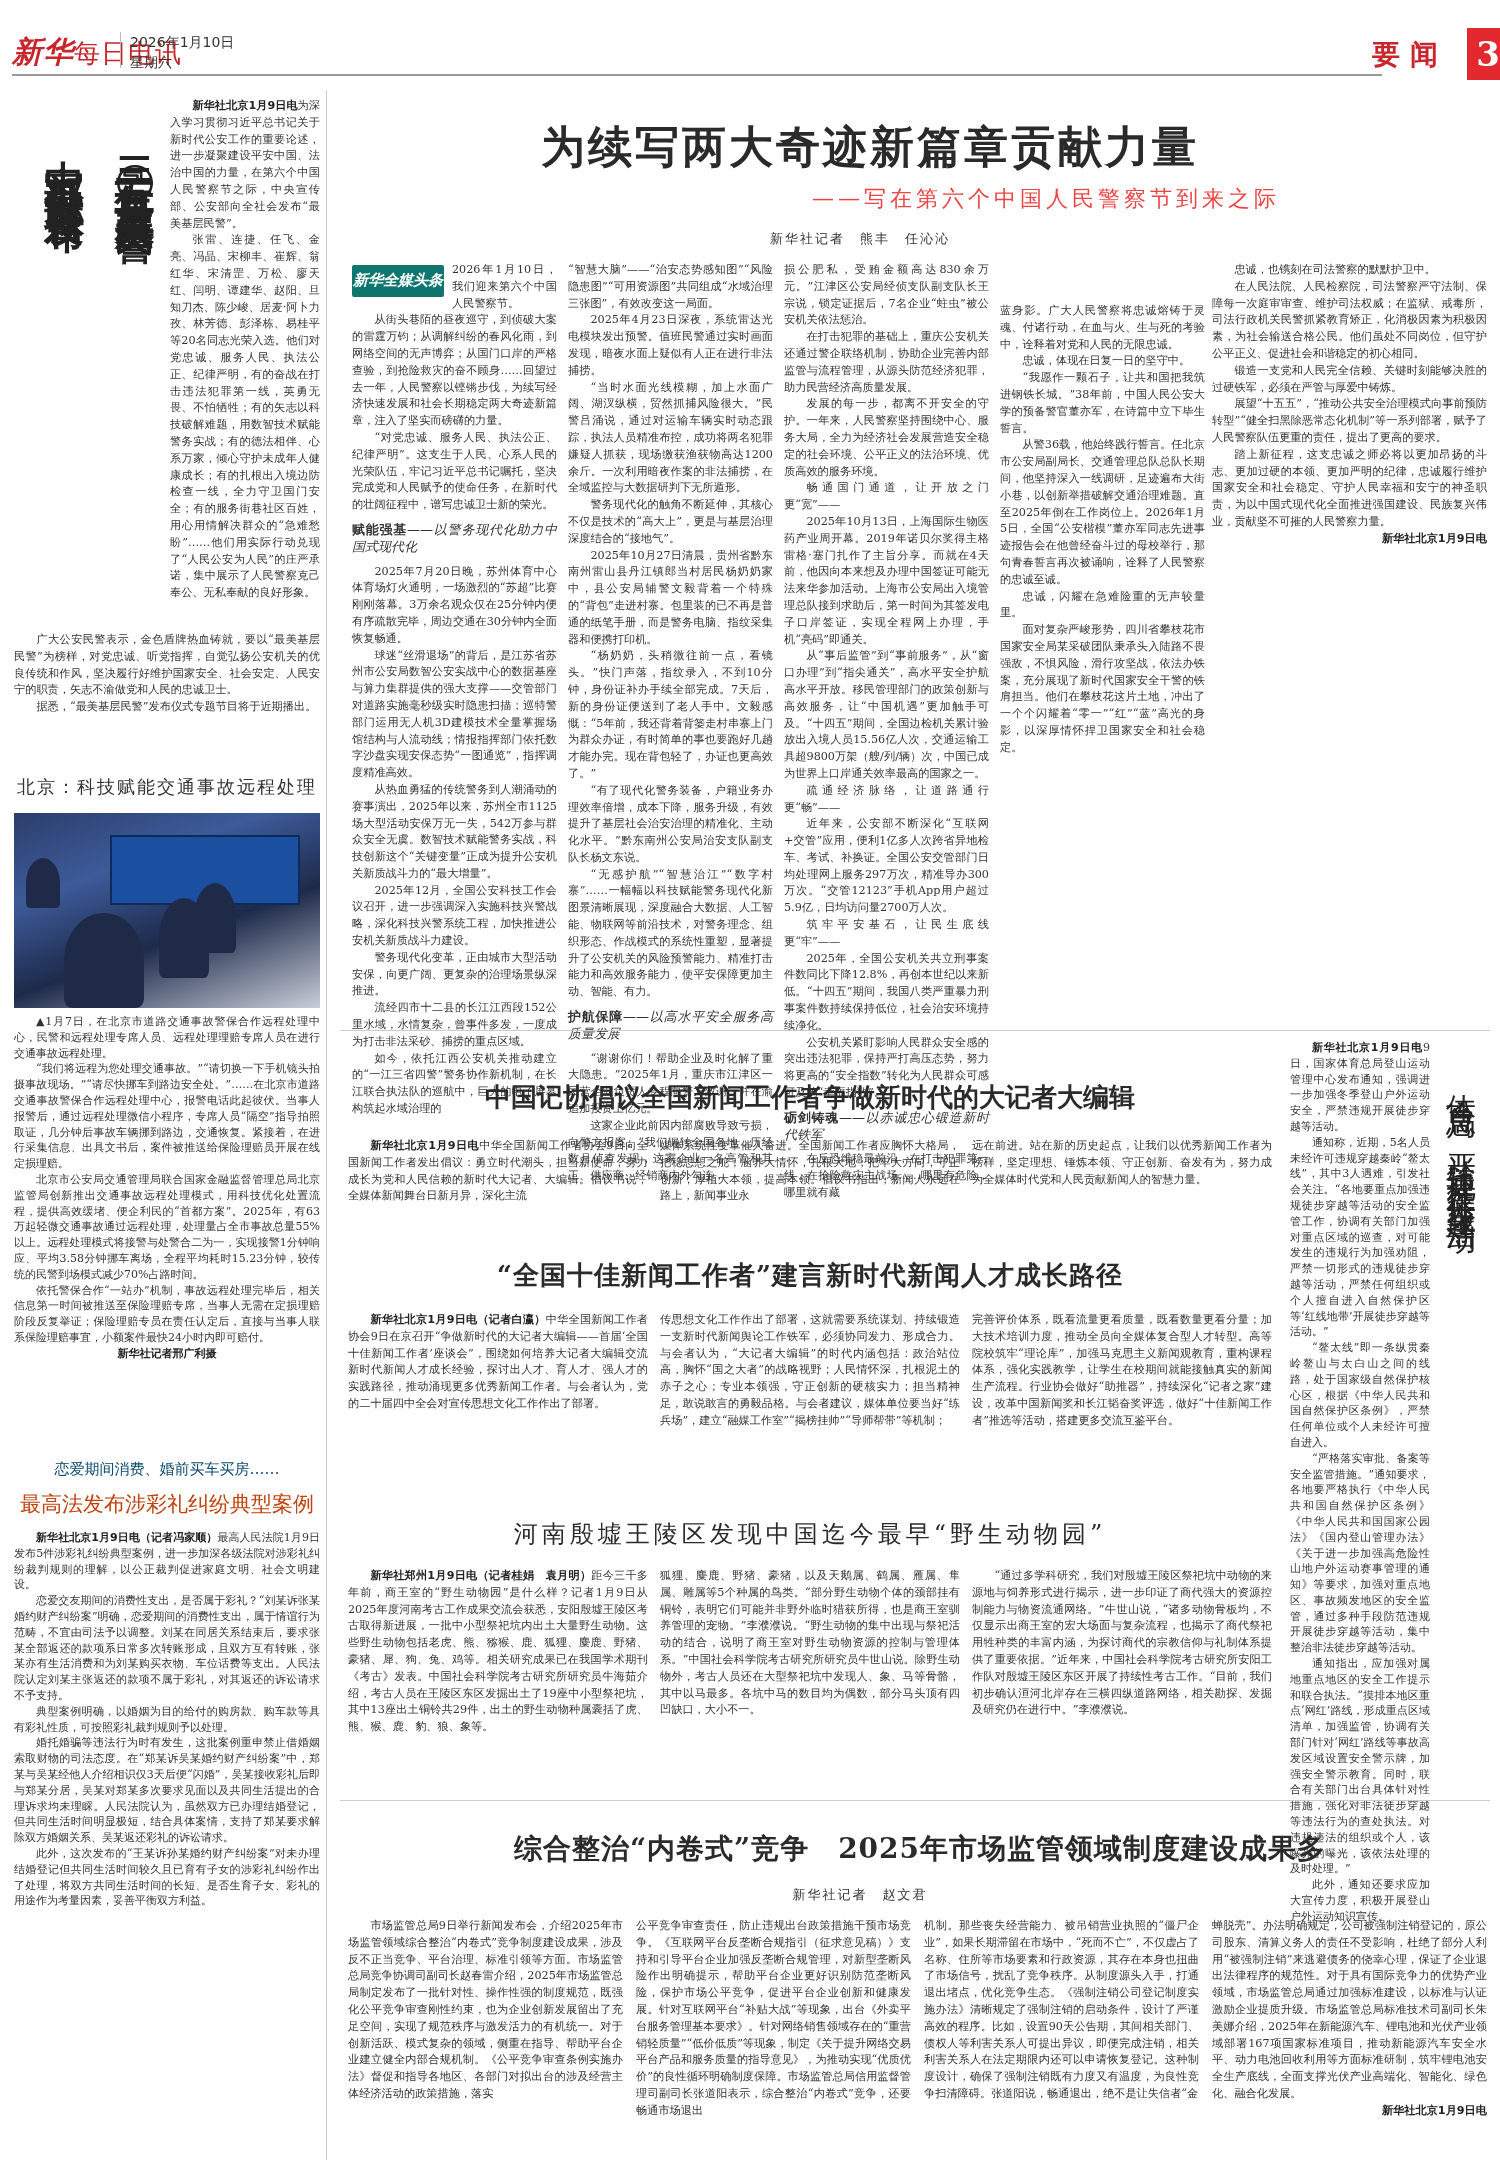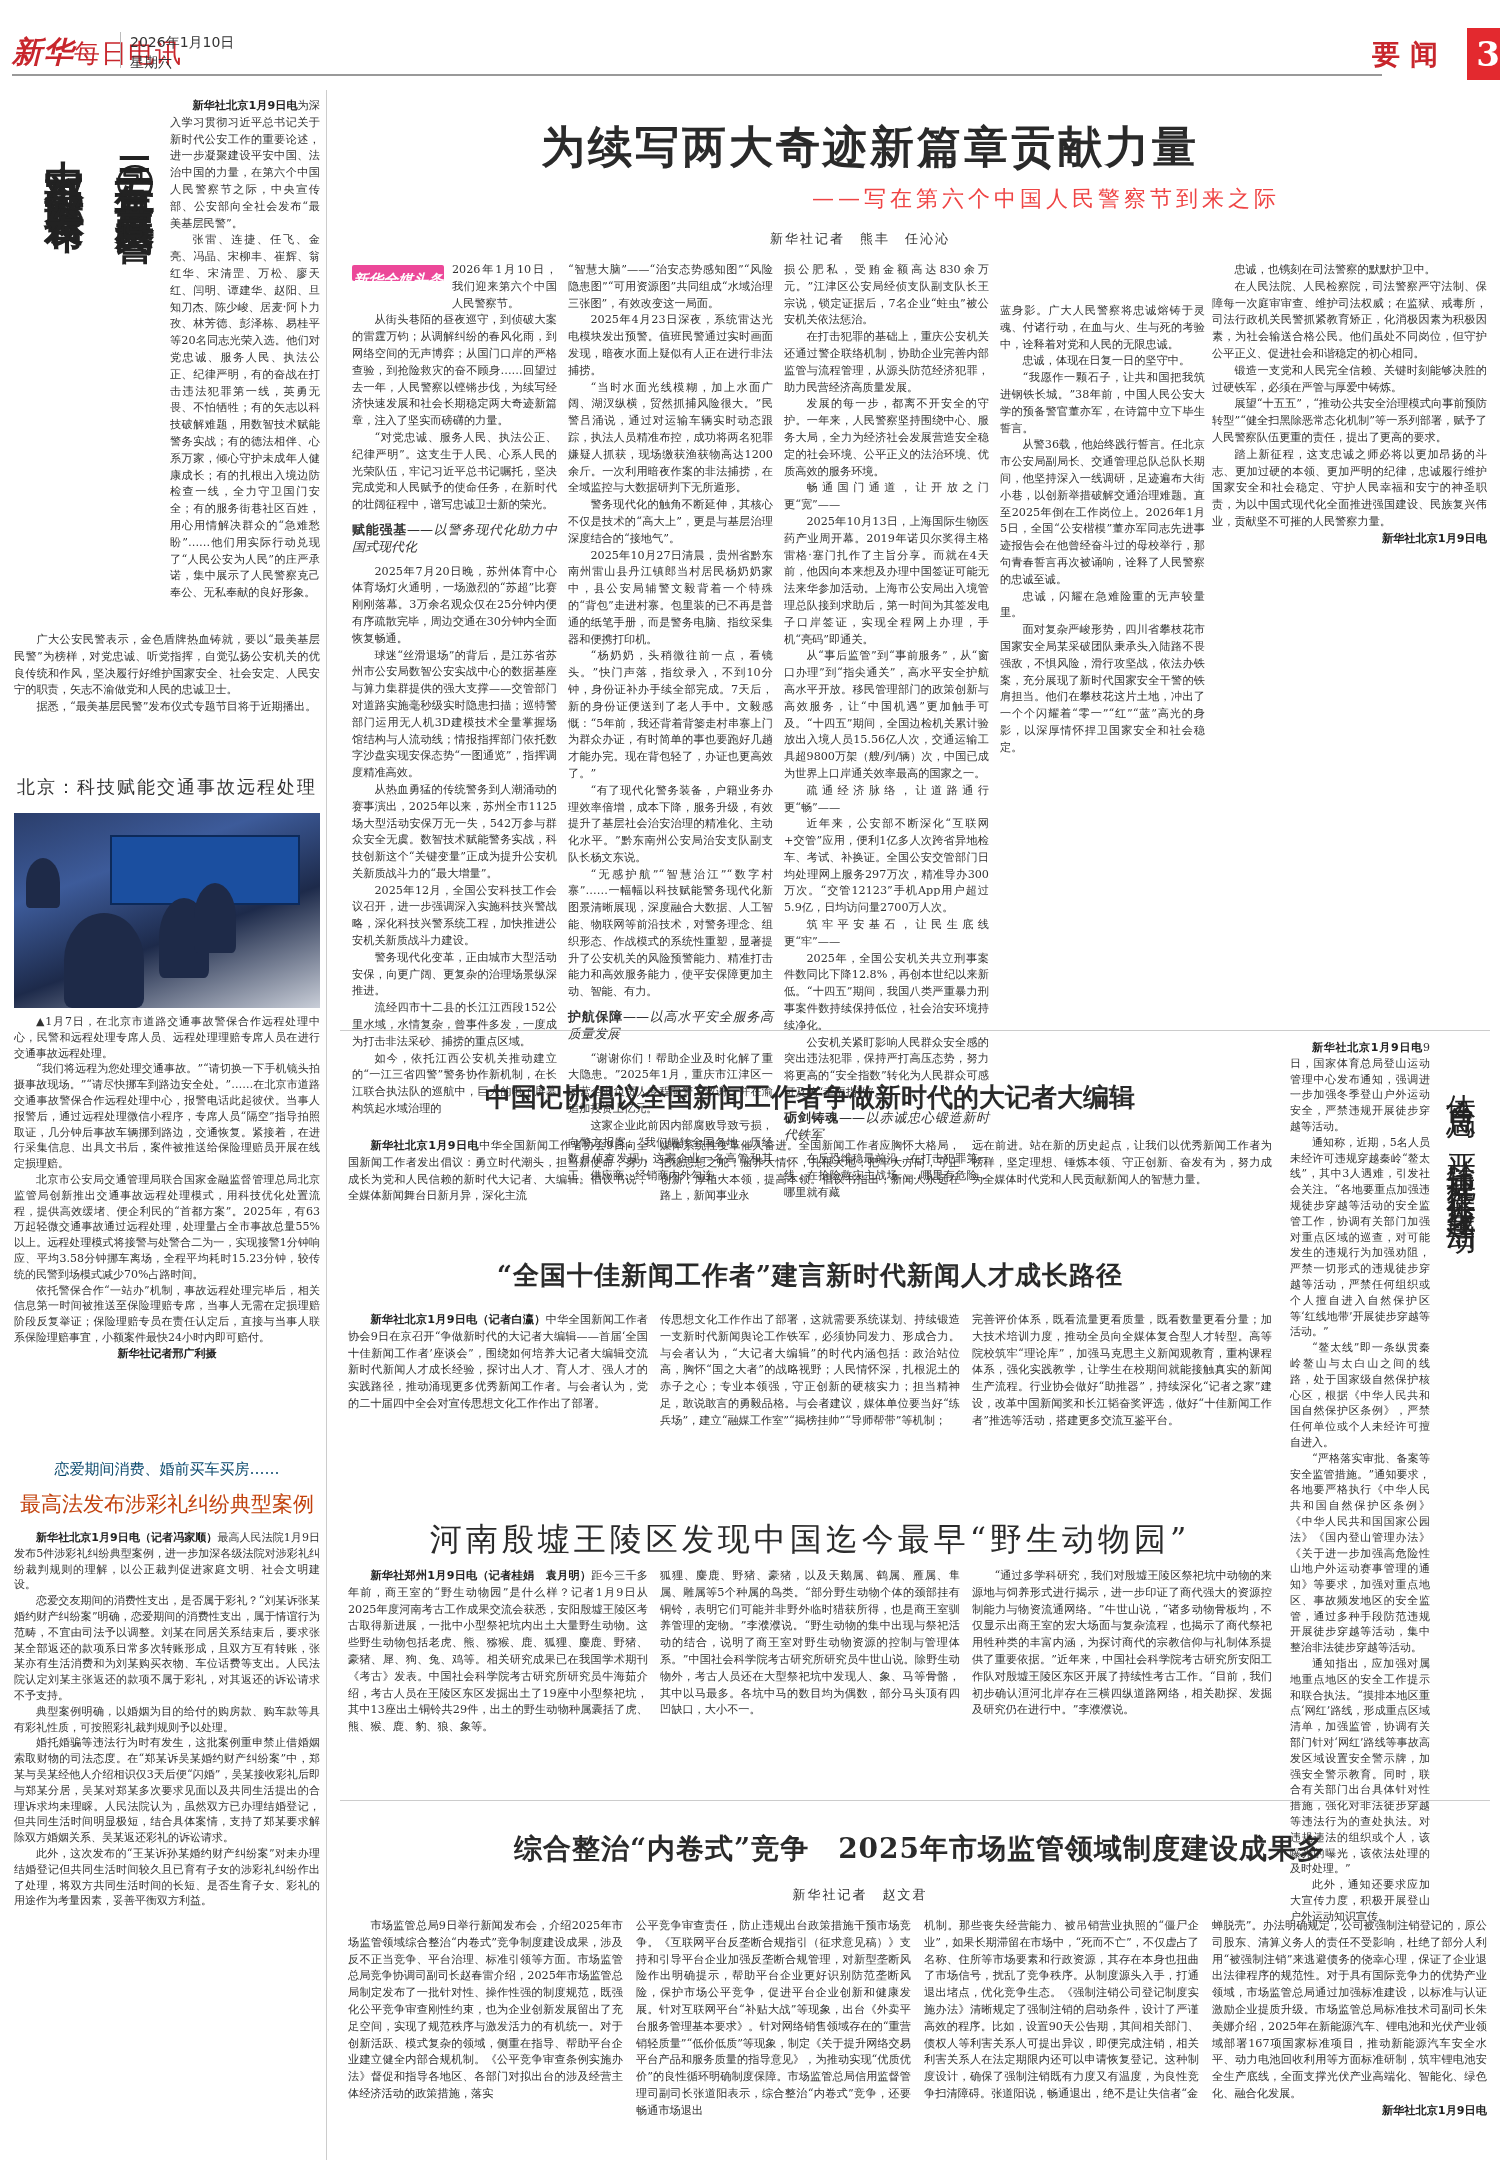--- a/index.html
+++ b/index.html
@@ -13,21 +13,21 @@
   .rule{left:0;top:46px;width:1370px;height:2px;background:#999}
   .sect{left:1360px;top:8px;font-size:28px;color:#c8262c;font-weight:bold;letter-spacing:10px}
   .pageno{left:1455px;top:0;width:42px;height:52px;background:#e3292f;color:#fff;font-size:34px;font-weight:bold;text-align:center;line-height:52px;font-family:"DejaVu Serif",serif}
   .vtitle{font-weight:bold;color:#222;writing-mode:vertical-rl;letter-spacing:6px}
   .body-text{font-size:11.2px;line-height:16.8px;color:#333;text-align:justify}
   .body-text p{text-indent:2em}
   .lead{font-family:"DejaVu Sans",sans-serif;font-weight:bold;color:#222}
   .h1{font-weight:bold;color:#2a2a2a;text-align:center;letter-spacing:3px}
   .sub{text-align:center;color:#ef4444;letter-spacing:4px}
   .byline{text-align:center;font-size:13px;color:#333;letter-spacing:2px}
-  .badge{background:#ec4899;color:#fff;font-weight:bold;font-style:italic;font-size:15px;text-align:center;line-height:30px;width:92px;height:16px;border-radius:2px}
+  .badge{background:#0f766e;color:#fff;font-weight:bold;font-style:italic;font-size:15px;text-align:center;line-height:30px;width:92px;height:32px;border-radius:2px}
   .subhead{font-size:13px;color:#333;margin:8px 0}
   .subhead b{font-family:"DejaVu Sans",sans-serif}
   .subhead i{font-style:italic}
   .divider{background:#ccc}
   .photo{background:linear-gradient(160deg,#2b3e6b 0%,#3d5b9a 30%,#1d2a4a 60%,#c9ced8 100%);overflow:hidden}
   .screen{position:absolute;background:#1b4fa0;border:2px solid #0d2a5a}
   .person{position:absolute;border-radius:50% 50% 10% 10%;background:#1e2a48}
   .col{position:absolute}
 </style>
 </head>
@@ -163,21 +163,21 @@
 <div class="abs body-text" style="left:348px;top:1312px;width:300px">
     <p><span class="lead">新华社北京1月9日电（记者白瀛）</span><span>中华全国新闻工作者协会9日在京召开“争做新时代的大记者大编辑——首届‘全国十佳新闻工作者’座谈会”，围绕如何培养大记者大编辑交流新时代新闻人才成长经验，探讨出人才、育人才、强人才的实践路径，推动涌现更多优秀新闻工作者。与会者认为，党的二十届四中全会对宣传思想文化工作作出了部署。</span></p>
   </div>
 <div class="abs body-text" style="left:660px;top:1312px;width:300px">
     <p style="text-indent:0">传思想文化工作作出了部署，这就需要系统谋划、持续锻造一支新时代新闻舆论工作铁军，必须协同发力、形成合力。与会者认为，“大记者大编辑”的时代内涵包括：政治站位高，胸怀“国之大者”的战略视野；人民情怀深，扎根泥土的赤子之心；专业本领强，守正创新的硬核实力；担当精神足，敢说敢言的勇毅品格。与会者建议，媒体单位要当好“练兵场”，建立“融媒工作室”“揭榜挂帅”“导师帮带”等机制；</p>
   </div>
 <div class="abs body-text" style="left:972px;top:1312px;width:300px">
     <p style="text-indent:0">完善评价体系，既看流量更看质量，既看数量更看分量；加大技术培训力度，推动全员向全媒体复合型人才转型。高等院校筑牢“理论库”，加强马克思主义新闻观教育，重构课程体系，强化实践教学，让学生在校期间就能接触真实的新闻生产流程。行业协会做好“助推器”，持续深化“记者之家”建设，改革中国新闻奖和长江韬奋奖评选，做好“十佳新闻工作者”推选等活动，搭建更多交流互鉴平台。</p>
   </div>
 
-<div class="abs h1" style="left:340px;top:1518px;width:940px;font-size:32px;letter-spacing:4px;font-weight:normal">河南殷墟王陵区发现中国迄今最早“野生动物园”</div>
+<div class="abs h1" style="left:340px;top:1518px;width:940px;font-size:24px;letter-spacing:4px;font-weight:normal">河南殷墟王陵区发现中国迄今最早“野生动物园”</div>
 <div class="abs body-text" style="left:348px;top:1568px;width:300px">
     <p><span class="lead">新华社郑州1月9日电（记者桂娟　袁月明）</span><span>距今三千多年前，商王室的“野生动物园”是什么样？记者1月9日从2025年度河南考古工作成果交流会获悉，安阳殷墟王陵区考古取得新进展，一批中小型祭祀坑内出土大量野生动物。这些野生动物包括老虎、熊、猕猴、鹿、狐狸、麋鹿、野猪、豪猪、犀、狗、兔、鸡等。相关研究成果已在我国学术期刊《考古》发表。中国社会科学院考古研究所研究员牛海茹介绍，考古人员在王陵区东区发掘出土了19座中小型祭祀坑，其中13座出土铜铃共29件，出土的野生动物种属囊括了虎、熊、猴、鹿、豹、狼、象等。</span></p>
   </div>
 <div class="abs body-text" style="left:660px;top:1568px;width:300px">
     <p style="text-indent:0">狐狸、麋鹿、野猪、豪猪，以及天鹅属、鹤属、雁属、隼属、雕属等5个种属的鸟类。“部分野生动物个体的颈部挂有铜铃，表明它们可能并非野外临时猎获所得，也是商王室驯养管理的宠物。”李濮濮说。“野生动物的集中出现与祭祀活动的结合，说明了商王室对野生动物资源的控制与管理体系。”中国社会科学院考古研究所研究员牛世山说。除野生动物外，考古人员还在大型祭祀坑中发现人、象、马等骨骼，其中以马最多。各坑中马的数目均为偶数，部分马头顶有四凹缺口，大小不一。</p>
   </div>
 <div class="abs body-text" style="left:972px;top:1568px;width:300px">
     <p>“通过多学科研究，我们对殷墟王陵区祭祀坑中动物的来源地与饲养形式进行揭示，进一步印证了商代强大的资源控制能力与物资流通网络。”牛世山说，“诸多动物骨板均，不仅显示出商王室的宏大场面与复杂流程，也揭示了商代祭祀用牲种类的丰富内涵，为探讨商代的宗教信仰与礼制体系提供了重要依据。”近年来，中国社会科学院考古研究所安阳工作队对殷墟王陵区东区开展了持续性考古工作。“目前，我们初步确认洹河北岸存在三横四纵道路网络，相关勘探、发掘及研究仍在进行中。”李濮濮说。</p>
   </div>
 

